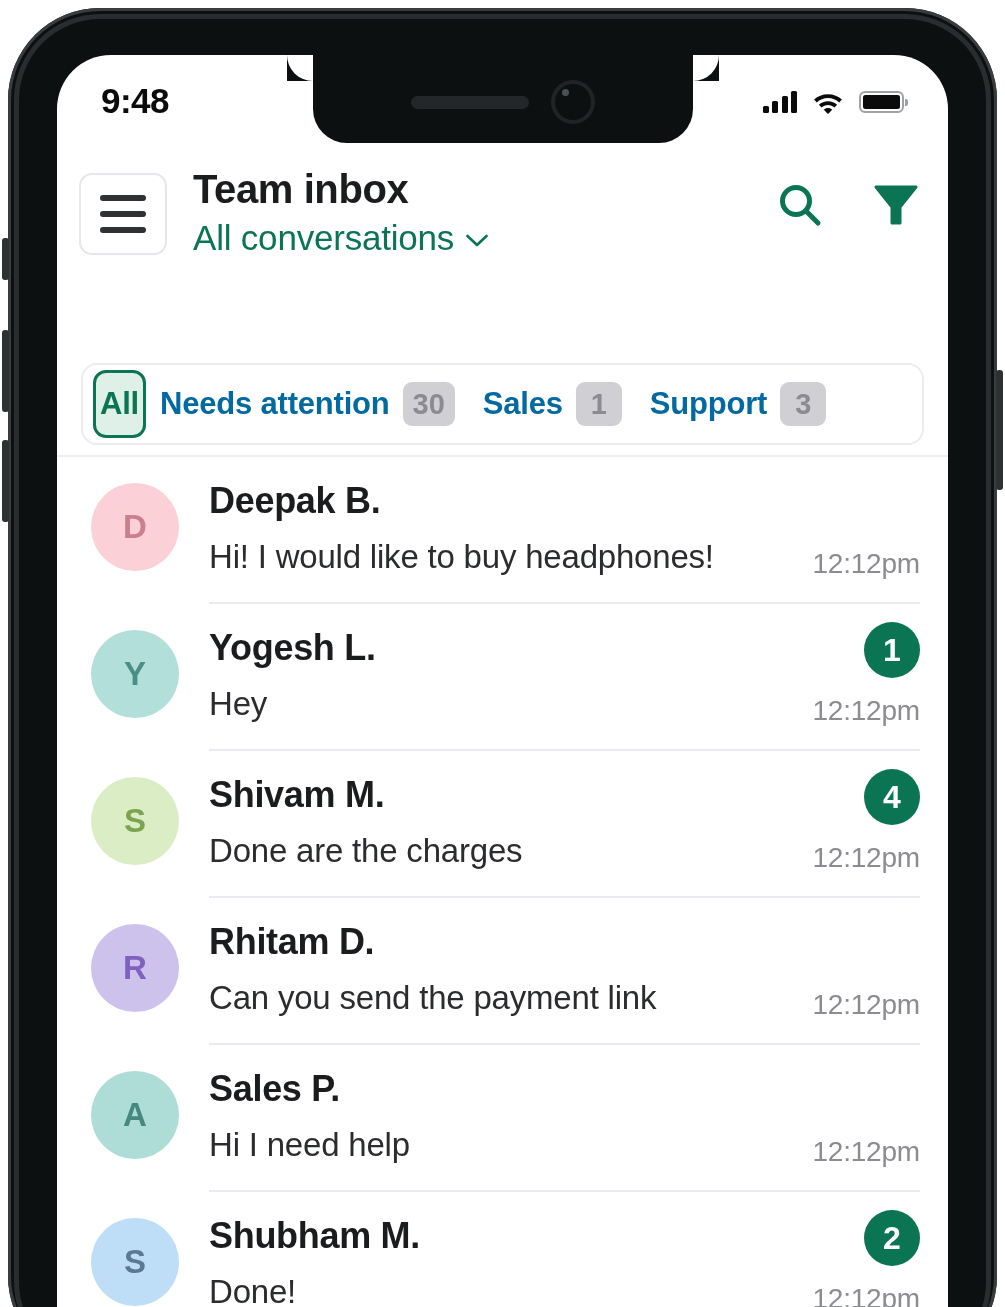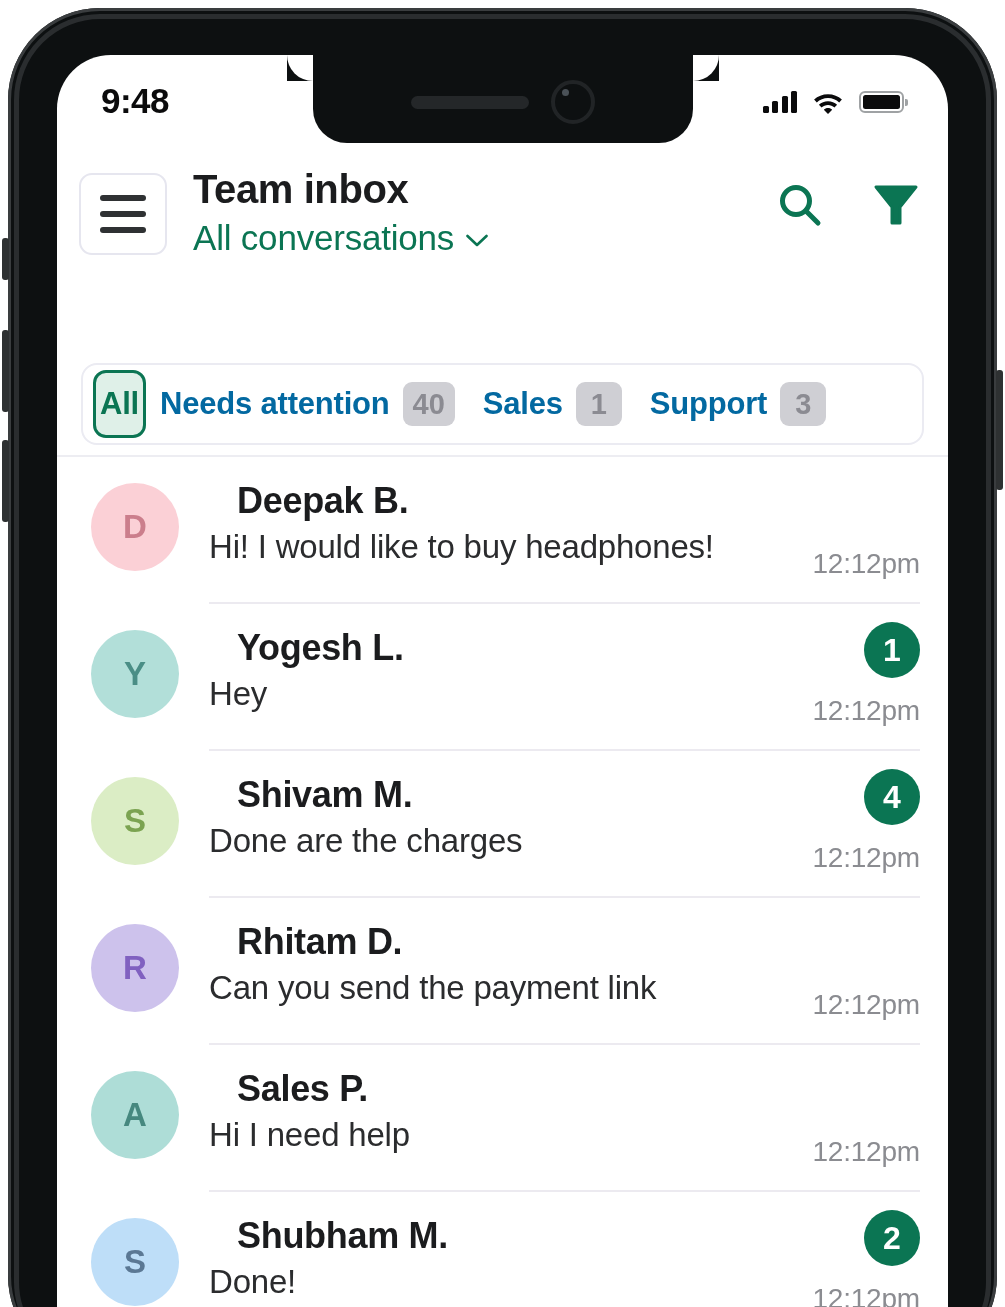--- a/index.html
+++ b/index.html
@@ -357,27 +357,26 @@
   }
   .conv-name {
     font-size: 36px;
     font-weight: bold;
     color: #1b1c1e;
     line-height: 1.22;
     letter-spacing: -0.3px;
     white-space: nowrap;
     overflow: hidden;
     text-overflow: ellipsis;
-    margin-left: 28px;
   }
   .conv-preview {
     font-size: 33px;
     color: #2b2c2e;
     line-height: 1.3;
-    margin-top: 3px;
+    margin-top: 13px;
     white-space: nowrap;
     overflow: hidden;
     text-overflow: ellipsis;
     letter-spacing: -0.2px;
   }
   .conv-meta {
     flex: 0 0 auto;
     width: 165px;
     display: flex;
     flex-direction: column;
@@ -473,21 +472,21 @@
         </svg>
       </div>
     </div>
 
     <div class="tabs-wrap">
       <div class="tab selected">
         <span class="tab-label">All</span>
       </div>
       <div class="tab">
         <span class="tab-label">Needs attention</span>
-        <span class="tab-count">40</span>
+        <span class="tab-count">30</span>
       </div>
       <div class="tab">
         <span class="tab-label">Sales</span>
         <span class="tab-count">1</span>
       </div>
       <div class="tab">
         <span class="tab-label">Support</span>
         <span class="tab-count">3</span>
       </div>
     </div>

